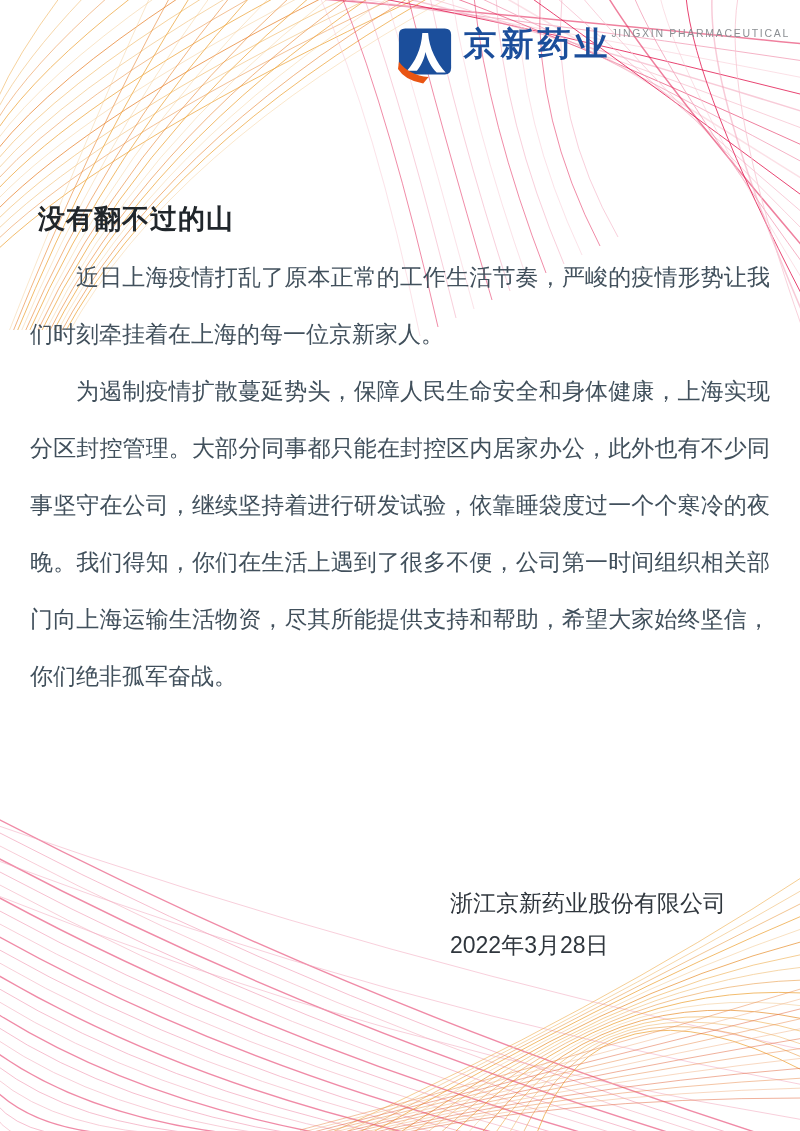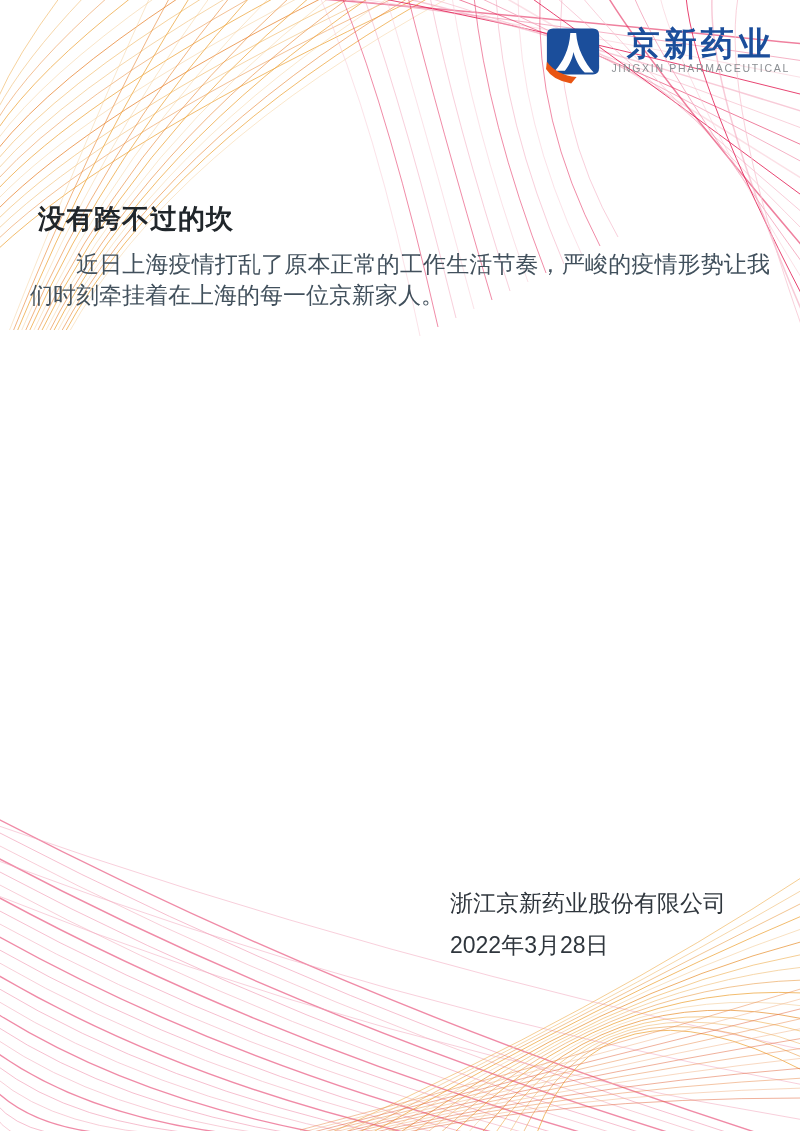--- a/index.html
+++ b/index.html
@@ -12,37 +12,37 @@
   #deco-tl { left:0; top:0; }
   #deco-tr { left:280px; top:0; }
   #deco-bl { left:0; top:810px; }
   #deco-br { left:300px; top:860px; }
 
   .logo {
     position:absolute; top:27px; right:10px;
     display:flex; align-items:flex-start;
   }
   .logo-mark { width:54px; height:57px; margin-right:11px; }
-  .logo-texts { display:flex; flex-direction:column;align-items:center; }
+  .logo-texts { display:flex; flex-direction:row; }
   .logo-cn {
     font-size:33px; font-weight:700; line-height:1.05;
     letter-spacing:4px; white-space:nowrap;
   }
   .logo-en {
     font-size:10.5px; color:#8b8f93; letter-spacing:1.7px;
     white-space:nowrap;
   }
 
   .title {
     position:absolute; left:38px; top:201px;
     font-size:27px; font-weight:600; color:#20262b; letter-spacing:1px;
   }
   .bodytext {
     position:absolute; left:30px; top:249px; width:740px;
-    font-size:23px; line-height:31px; color:#41505c;
+    font-size:23px; line-height:57px; color:#41505c;
     text-align:justify;
   }
   .bodytext p { margin:0; text-indent:2em; }
   .sig {
     position:absolute; right:74px; top:882px;
     text-align:left; font-size:23px; line-height:42px; color:#2f363d;
   }
 </style>
 </head>
 <body>
@@ -180,24 +180,25 @@
       <path id="logo-blue" d="M8,1 H52 Q59,1 59,8 V45 Q59,52 52,52 L16,52 Q6,50 1,41 V8 Q1,1 8,1 Z" fill="#1b4e9b"></path>
       <path id="logo-person" d="M27,6 C26,24 19,38 10,48 L21,48 C27,40 29.5,33 30.5,27 C32.5,35 37,44 43,50 L53,50 C43,39 34.5,23 33.5,6 Z" fill="#ffffff"></path>
       <path id="logo-swoosh" d="M1,38 Q12,53 34,55 L28,62 Q8,59 0,46 Z" fill="#e95513"></path>
     </svg>
     <div class="logo-texts">
       <div class="logo-cn" id="logo-cn" style="color: rgb(27, 78, 155);">京新药业</div>
       <div class="logo-en">JINGXIN PHARMACEUTICAL</div>
     </div>
   </div>
 
-  <div class="title">没有跨不过的坎</div>
+  <div class="title">没有翻不过的山</div>
 
   <div class="bodytext">
     <p>近日上海疫情打乱了原本正常的工作生活节奏，严峻的疫情形势让我们时刻牵挂着在上海的每一位京新家人。</p>
+    <p>为遏制疫情扩散蔓延势头，保障人民生命安全和身体健康，上海实现分区封控管理。大部分同事都只能在封控区内居家办公，此外也有不少同事坚守在公司，继续坚持着进行研发试验，依靠睡袋度过一个个寒冷的夜晚。我们得知，你们在生活上遇到了很多不便，公司第一时间组织相关部门向上海运输生活物资，尽其所能提供支持和帮助，希望大家始终坚信，你们绝非孤军奋战。</p>
   </div>
 
   <div class="sig">
     <div>浙江京新药业股份有限公司</div>
     <div>2022年3月28日</div>
   </div>
 
 </div>
 
 </body></html>

